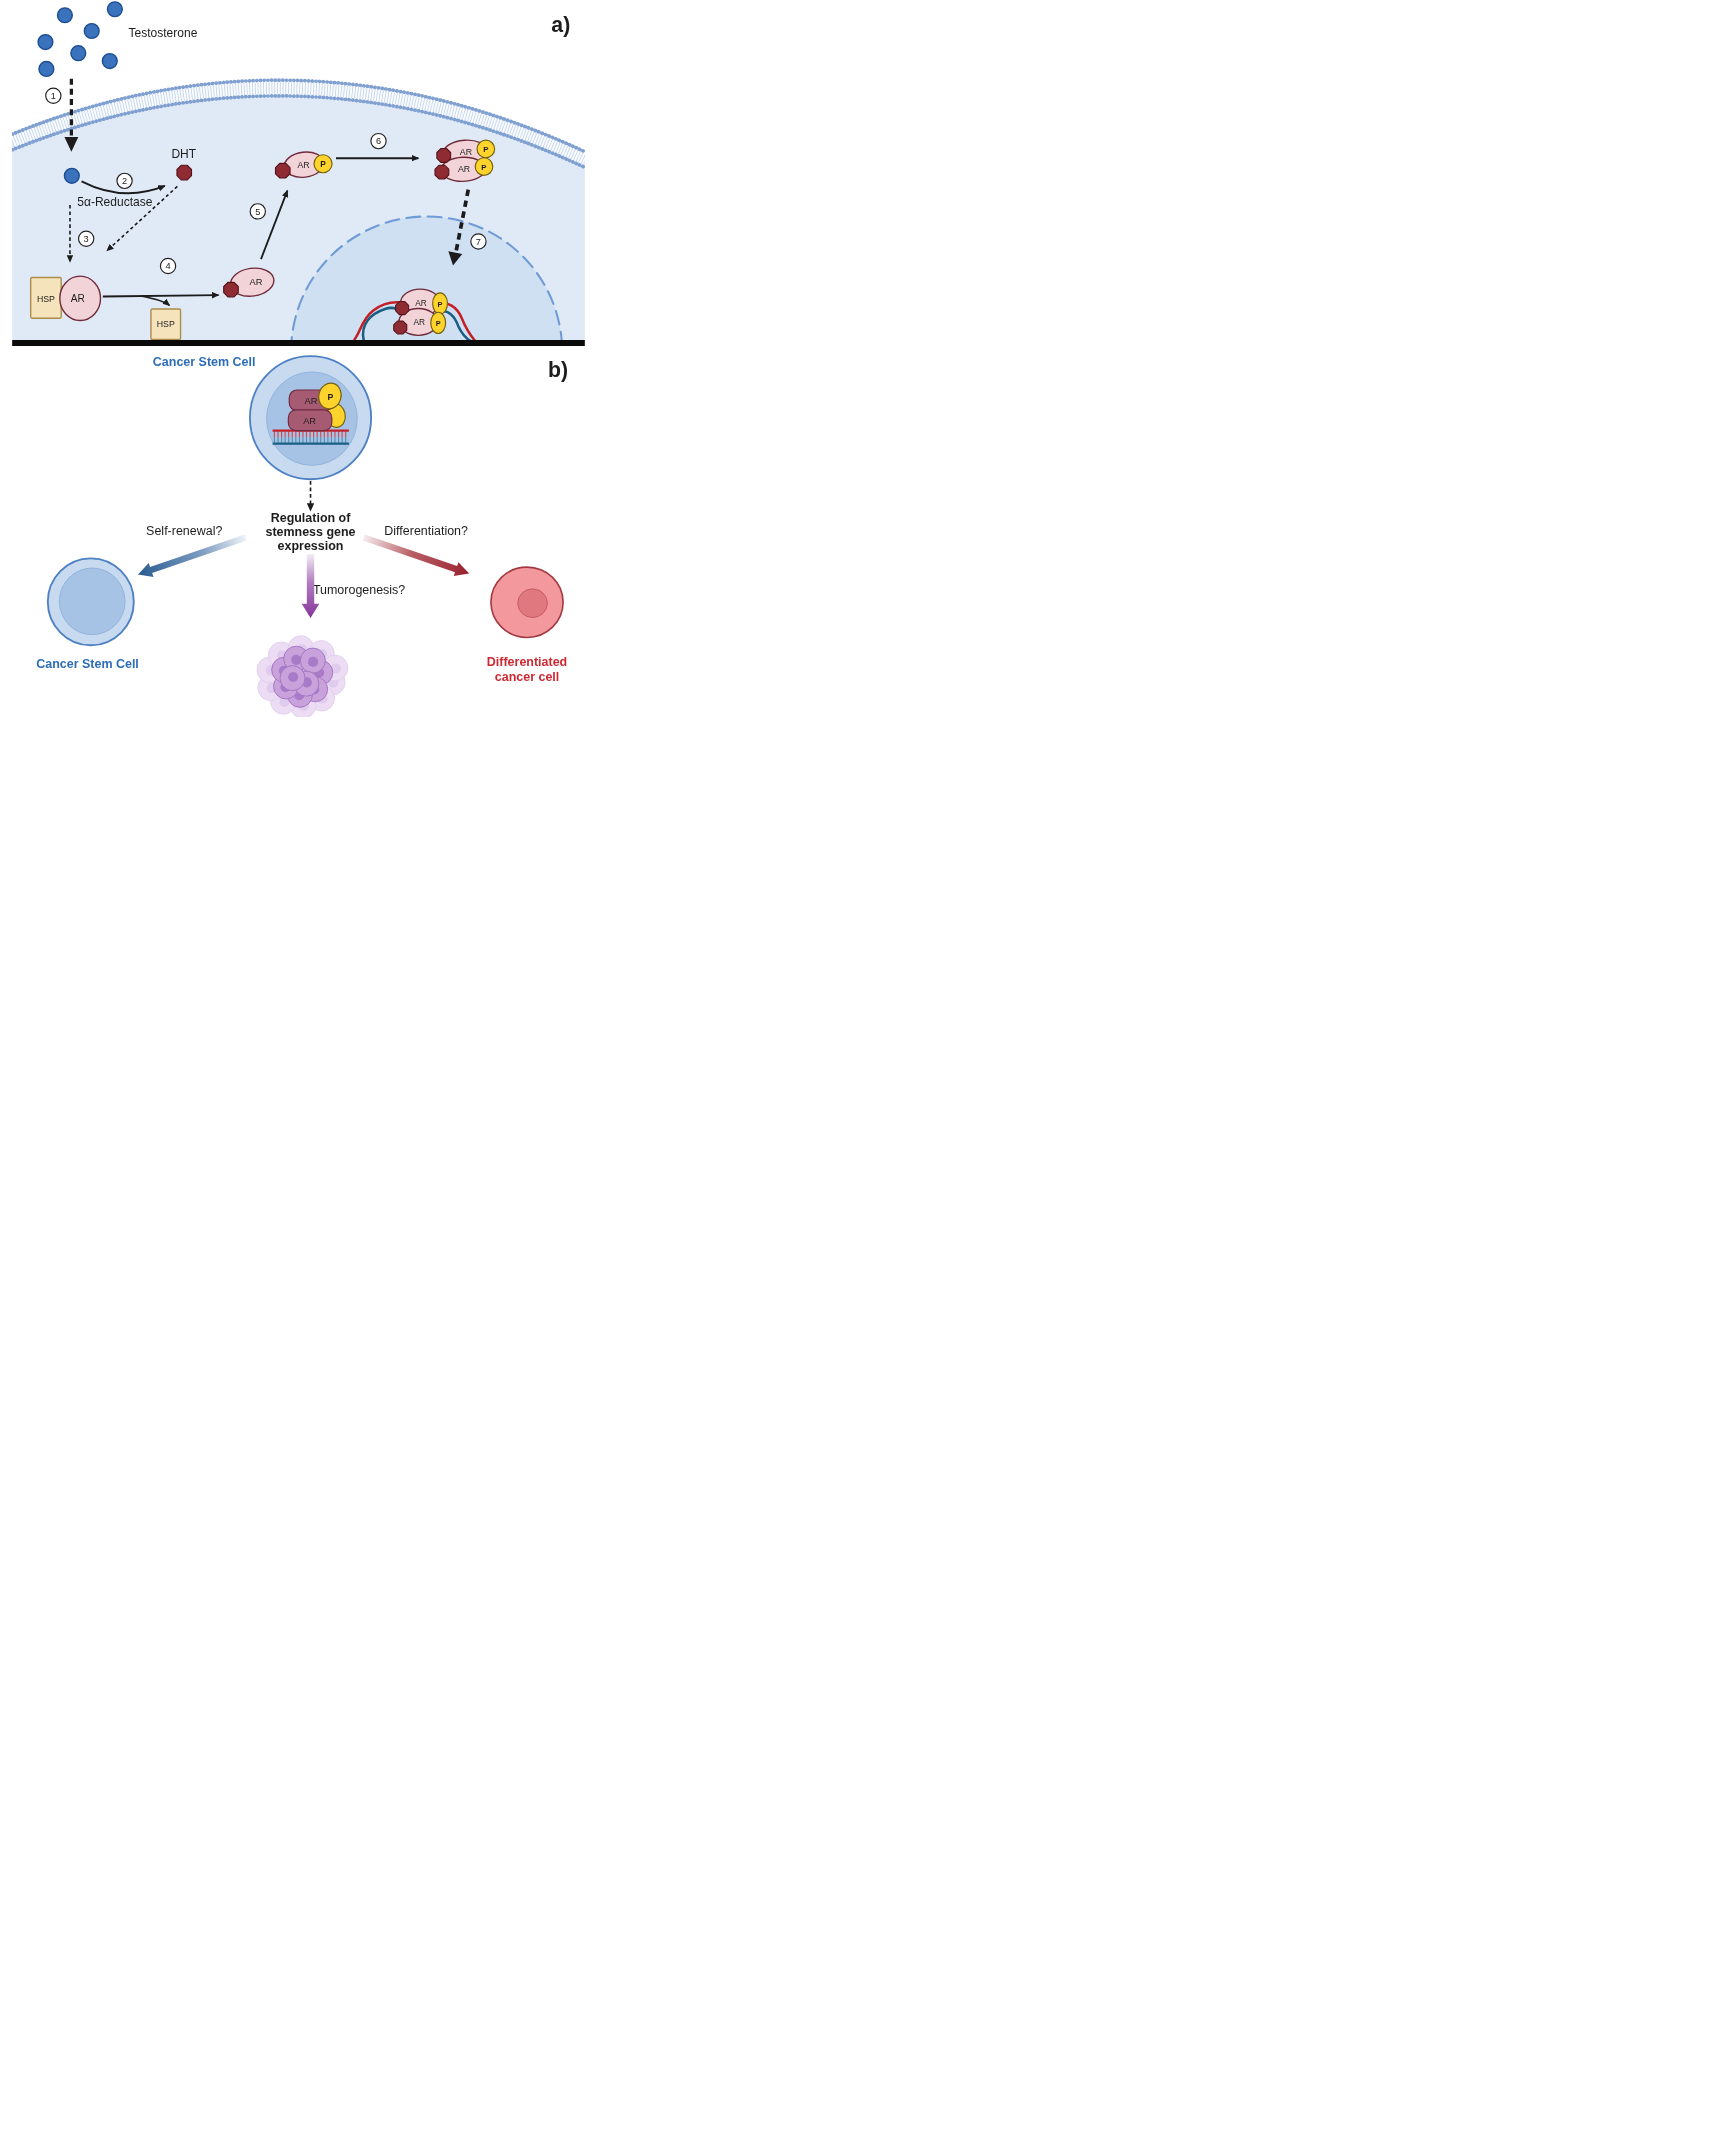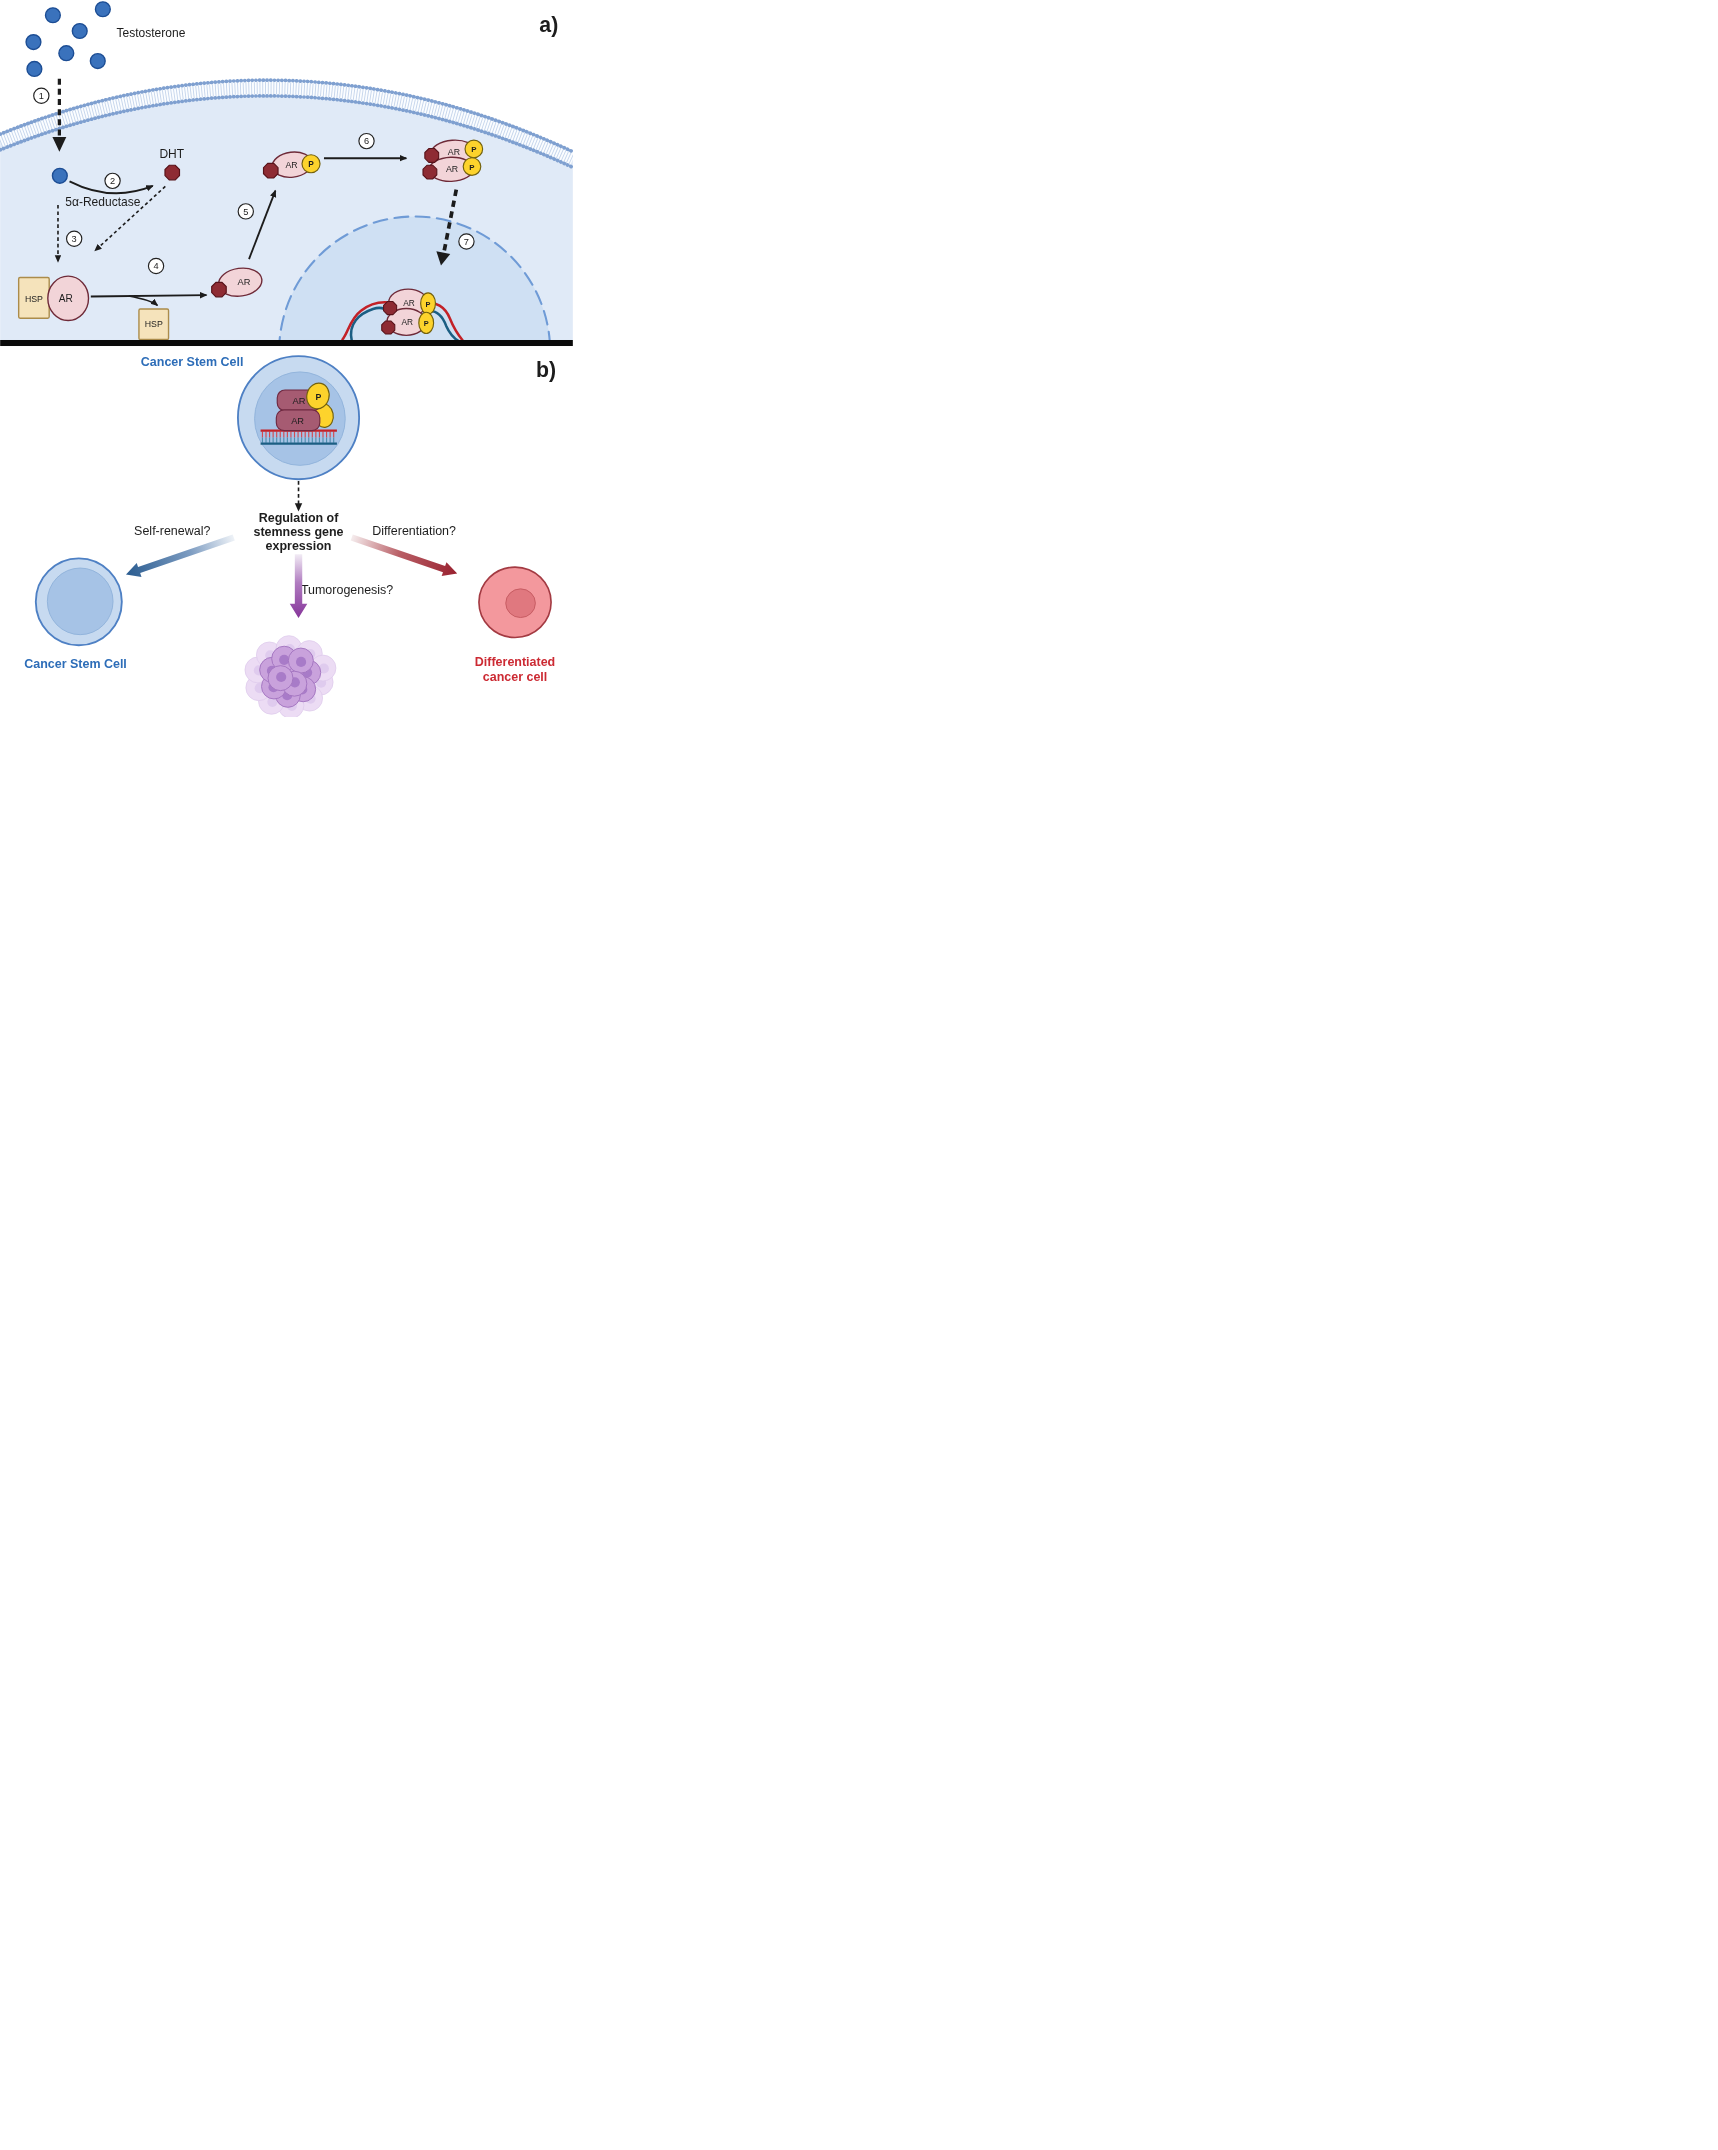--- a/index.html
+++ b/index.html
@@ -1,17 +1,17 @@
 <!DOCTYPE html>
 <html style="font-size:7.4px"><head>
 <meta charset="utf-8">
 <style>
   html,body{margin:0;padding:0;background:#ffffff;}
   body{font-family:"Liberation Sans","DejaVu Sans",sans-serif;}
-  .stage{width:573px;height:717px;position:relative;background:#ffffff;}
+  .stage{width:573px;height:717px;position:relative;background:#ffffff;margin-left:12px;}
   svg{display:block;}
   text{font-family:"Liberation Sans","DejaVu Sans",sans-serif;fill:#1d1d1d;}
   .mol-label{font-size:26px;font-weight:500;}
   .small-label{font-size:19px;font-weight:500;}
   .step-num{font-size:20px;font-weight:500;}
   .panel-label{font-size:46px;font-weight:700;}
   .blue-label{font-size:27px;font-weight:700;fill:#2d6db8;}
   .red-label{font-size:27px;font-weight:700;fill:#cc2a33;}
   .bold-black{font-size:27px;font-weight:700;}
   .q-label{font-size:27px;font-weight:400;}

